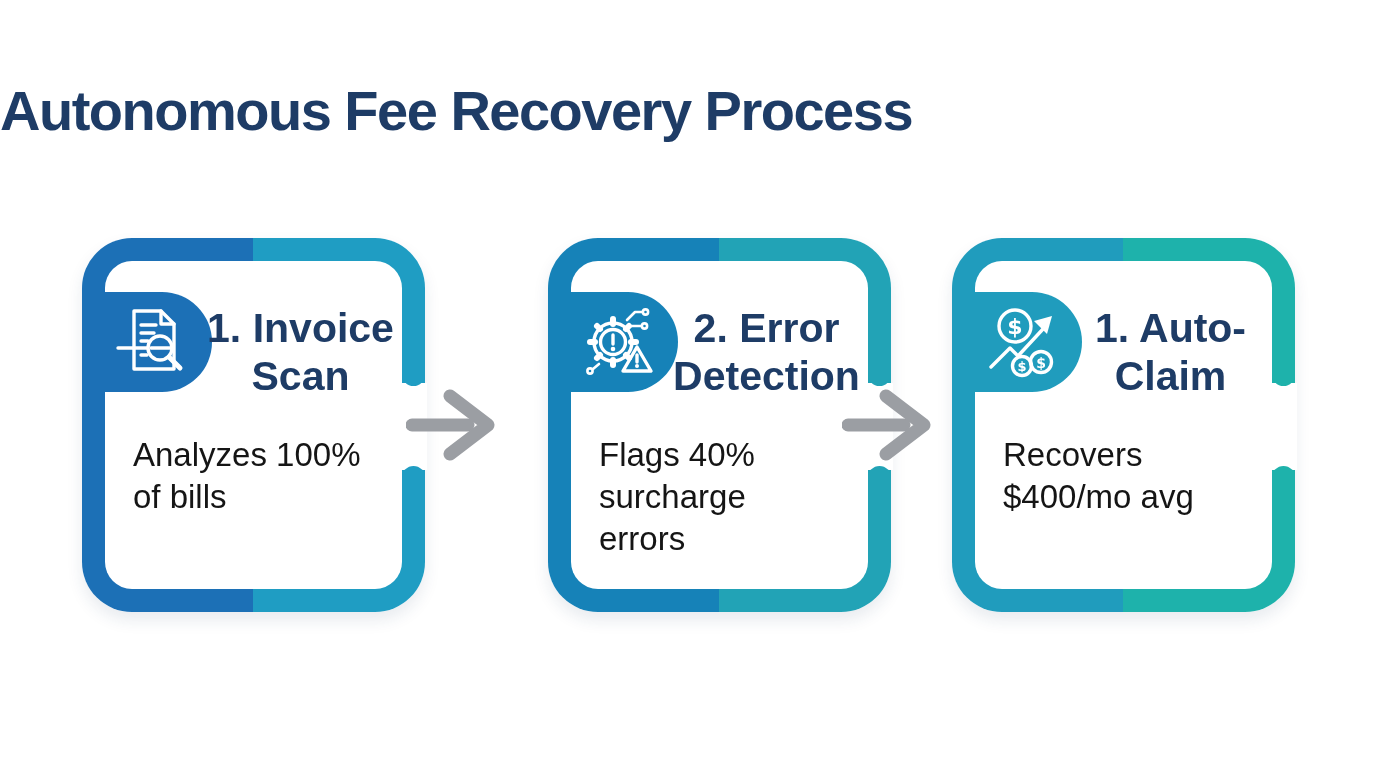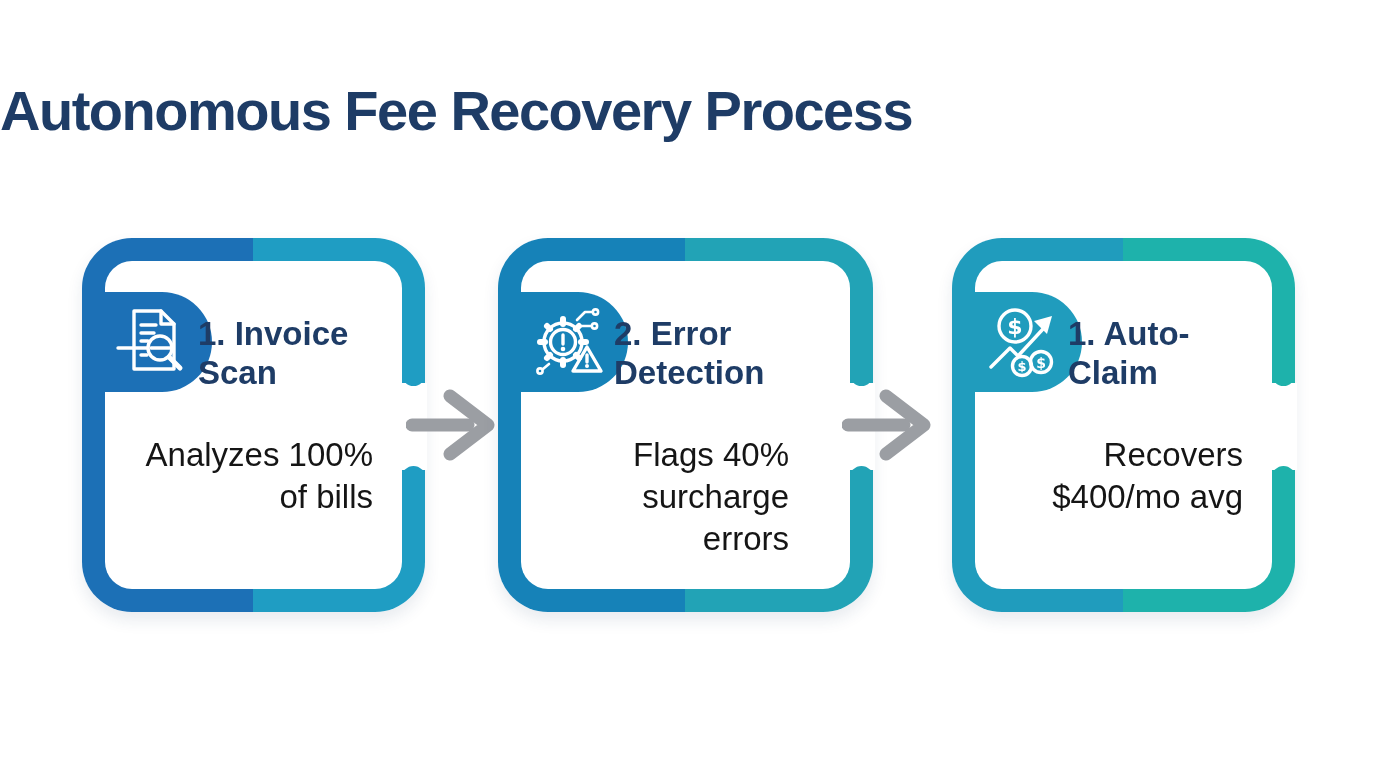--- a/index.html
+++ b/index.html
@@ -32,33 +32,32 @@
   .blob{
     position:absolute;left:12px;top:54px;width:118px;height:100px;
     background:var(--left);border-radius:0 50px 50px 0;
   }
   .blob svg{position:absolute;left:20px;top:11px;}
   .icon-stroke{stroke:#ffffff;fill:none;stroke-width:3.4;stroke-linecap:round;stroke-linejoin:round;}
   .icon-fill{fill:#ffffff;stroke:none;}
   .icon-text{fill:#ffffff;font-family:"DejaVu Sans",sans-serif;font-weight:bold;}
   .step-heading{
     position:absolute;left:116px;top:66px;width:205px;
-    text-align:left;font-size:33px;font-weight:700;line-height:1.18;
+    text-align:center;font-size:41px;font-weight:700;line-height:1.18;
     color:var(--title-color,#1e3c66);
-    margin-top:11px;
   }
   .step-body{
     position:absolute;left:51px;top:196px;width:240px;
-    text-align:right;font-size:33px;font-weight:400;line-height:1.28;
+    text-align:left;font-size:33px;font-weight:400;line-height:1.28;
     color:var(--body-color,#151515);
   }
   .arrow{position:absolute;top:388px;width:94px;height:74px;}
   .arrow path{stroke:var(--arrow-color,#9b9ea3);fill:none;stroke-width:13;stroke-linecap:round;stroke-linejoin:round;}
   #card-1{left:82px;}
-  #card-2{left:498px;padding-left:32px;}
+  #card-2{left:548px;}
   #card-3{left:952px;}
   #arrow-1{left:406px;}
   #arrow-2{left:842px;}
 </style>
 </head>
 <body style="--title-color: #1e3c66; --body-color: #151515; --arrow-color: #9b9ea3; background: rgb(255, 255, 255);">
 
 <div class="title">Autonomous Fee Recovery Process</div>
 
 <div class="card" id="card-1" style="--left: #1c70b6; --right: #1f9dc3;">

